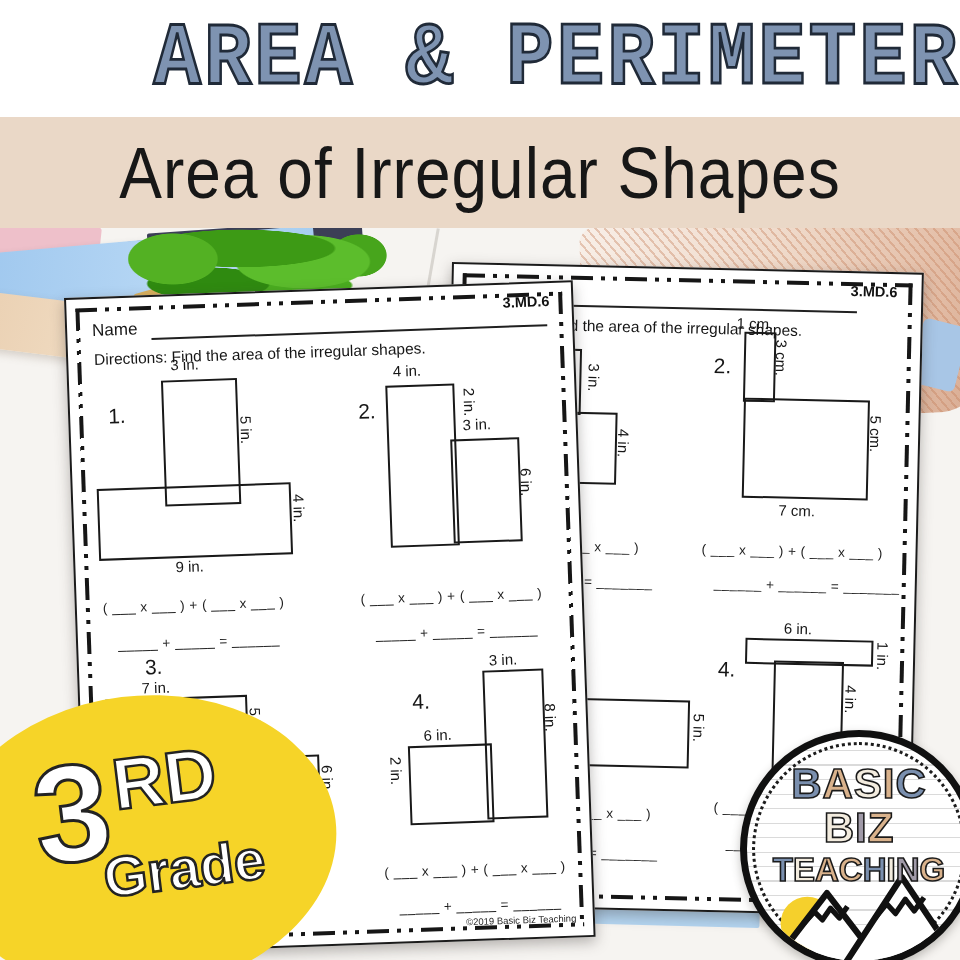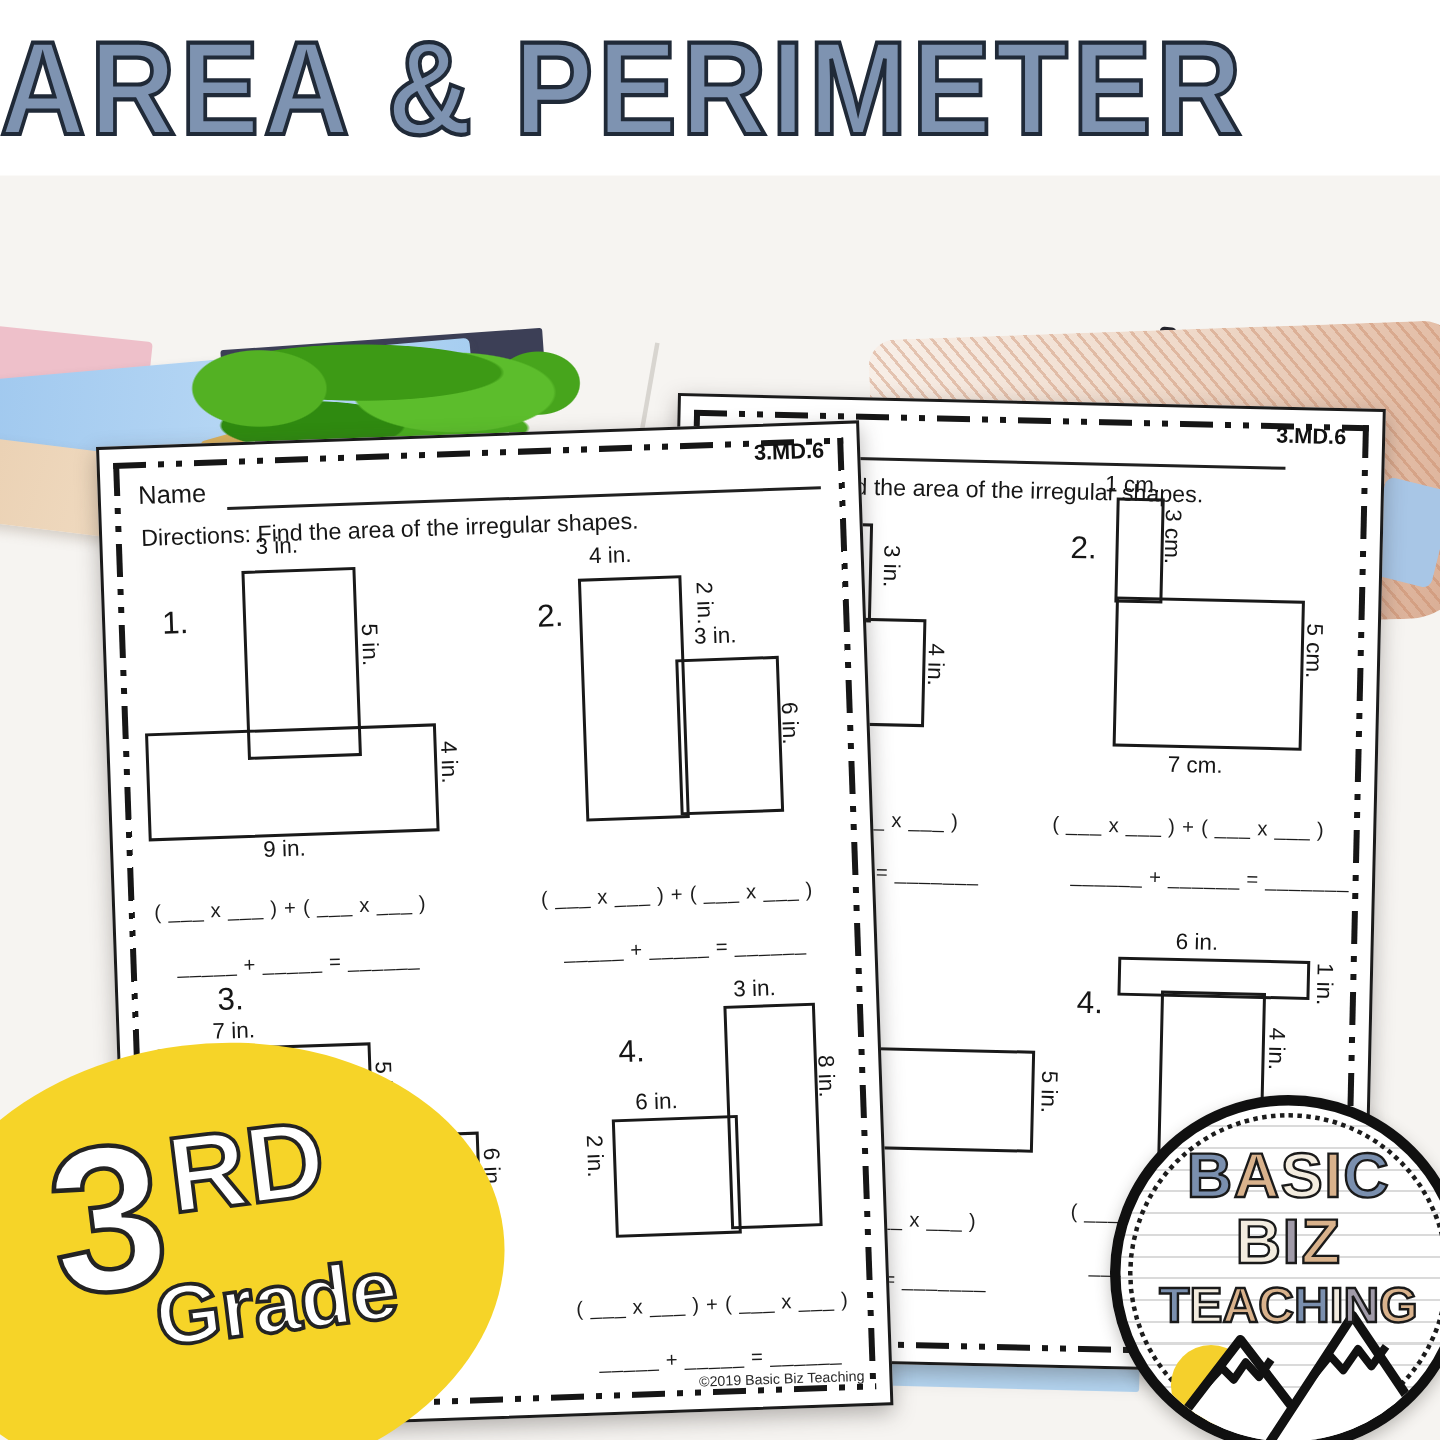--- a/index.html
+++ b/index.html
@@ -1,20 +1,20 @@
 <!DOCTYPE html>
 <html><head>
 <meta charset="utf-8">
 <style>
   html,body{margin:0;padding:0;}
   body{width:960px;height:960px;overflow:hidden;background:#fff;font-family:"Liberation Sans",sans-serif;}
   #stage{position:relative;width:960px;height:960px;overflow:hidden;background:#f6f4f1;}
 
   
-  .band-top{position:absolute;left:0;top:0;width:960px;height:117px;background:#ffffff;z-index:30;display:flex;align-items:center;justify-content:flex-start;}
+  .band-top{position:absolute;left:0;top:0;width:960px;height:117px;background:#ffffff;z-index:30;display:flex;align-items:center;justify-content:flex-end;font-family:Liberation Mono, monospace;}
   .title{font-weight:bold;font-size:79px;letter-spacing:3px;color:#7e93b1;
          -webkit-text-stroke:2.5px #202a38;text-stroke:2.5px #202a38;
          transform:scaleY(1.12);white-space:nowrap;}
   .band-sub{position:absolute;left:0;top:117px;width:960px;height:111px;background:#ead8c7;z-index:30;display:flex;align-items:center;justify-content:center;}
   .subtitle{font-weight:400;font-size:64px;color:#171717;transform:scaleY(1.14);letter-spacing:1px;white-space:nowrap;}
 
   
   .prop{position:absolute;}
   .book-pink{left:-15px;top:222px;width:115px;height:42px;background:#eec0ca;transform:rotate(6deg);border-radius:3px;}
   .book-navy{left:148px;top:226px;width:215px;height:40px;background:#3c3f56;transform:rotate(-4deg);border-radius:2px;}
@@ -218,14 +218,17 @@
       <path d="M128 74 L141 58 L151 69 L162 53 L172 66 L183 51" fill="none" stroke="#111111" stroke-width="6" stroke-linejoin="round"></path>
     </svg>
     <div class="logo-word w0"><span style="color: rgb(122, 143, 174);">B</span><span style="color: rgb(217, 178, 140);">A</span><span style="color: rgb(243, 236, 223);">S</span><span style="color: rgb(217, 178, 140);">I</span><span style="color: rgb(122, 143, 174);">C</span></div>
     <div class="logo-word w1"><span style="color: rgb(243, 236, 223);">B</span><span style="color: rgb(160, 154, 168);">I</span><span style="color: rgb(217, 178, 140);">Z</span></div>
     <div class="logo-word w2"><span style="color: rgb(122, 143, 174);">T</span><span style="color: rgb(243, 236, 223);">E</span><span style="color: rgb(217, 178, 140);">A</span><span style="color: rgb(217, 178, 140);">C</span><span style="color: rgb(122, 143, 174);">H</span><span style="color: rgb(243, 236, 223);">I</span><span style="color: rgb(160, 154, 168);">N</span><span style="color: rgb(217, 178, 140);">G</span></div>
   </div>
 
   <div class="band-top">
     <div class="title">AREA &amp; PERIMETER</div>
   </div>
+  <div class="band-sub">
+    <div class="subtitle">Area of Irregular Shapes</div>
+  </div>
 
 </div>
 
 </body></html>

